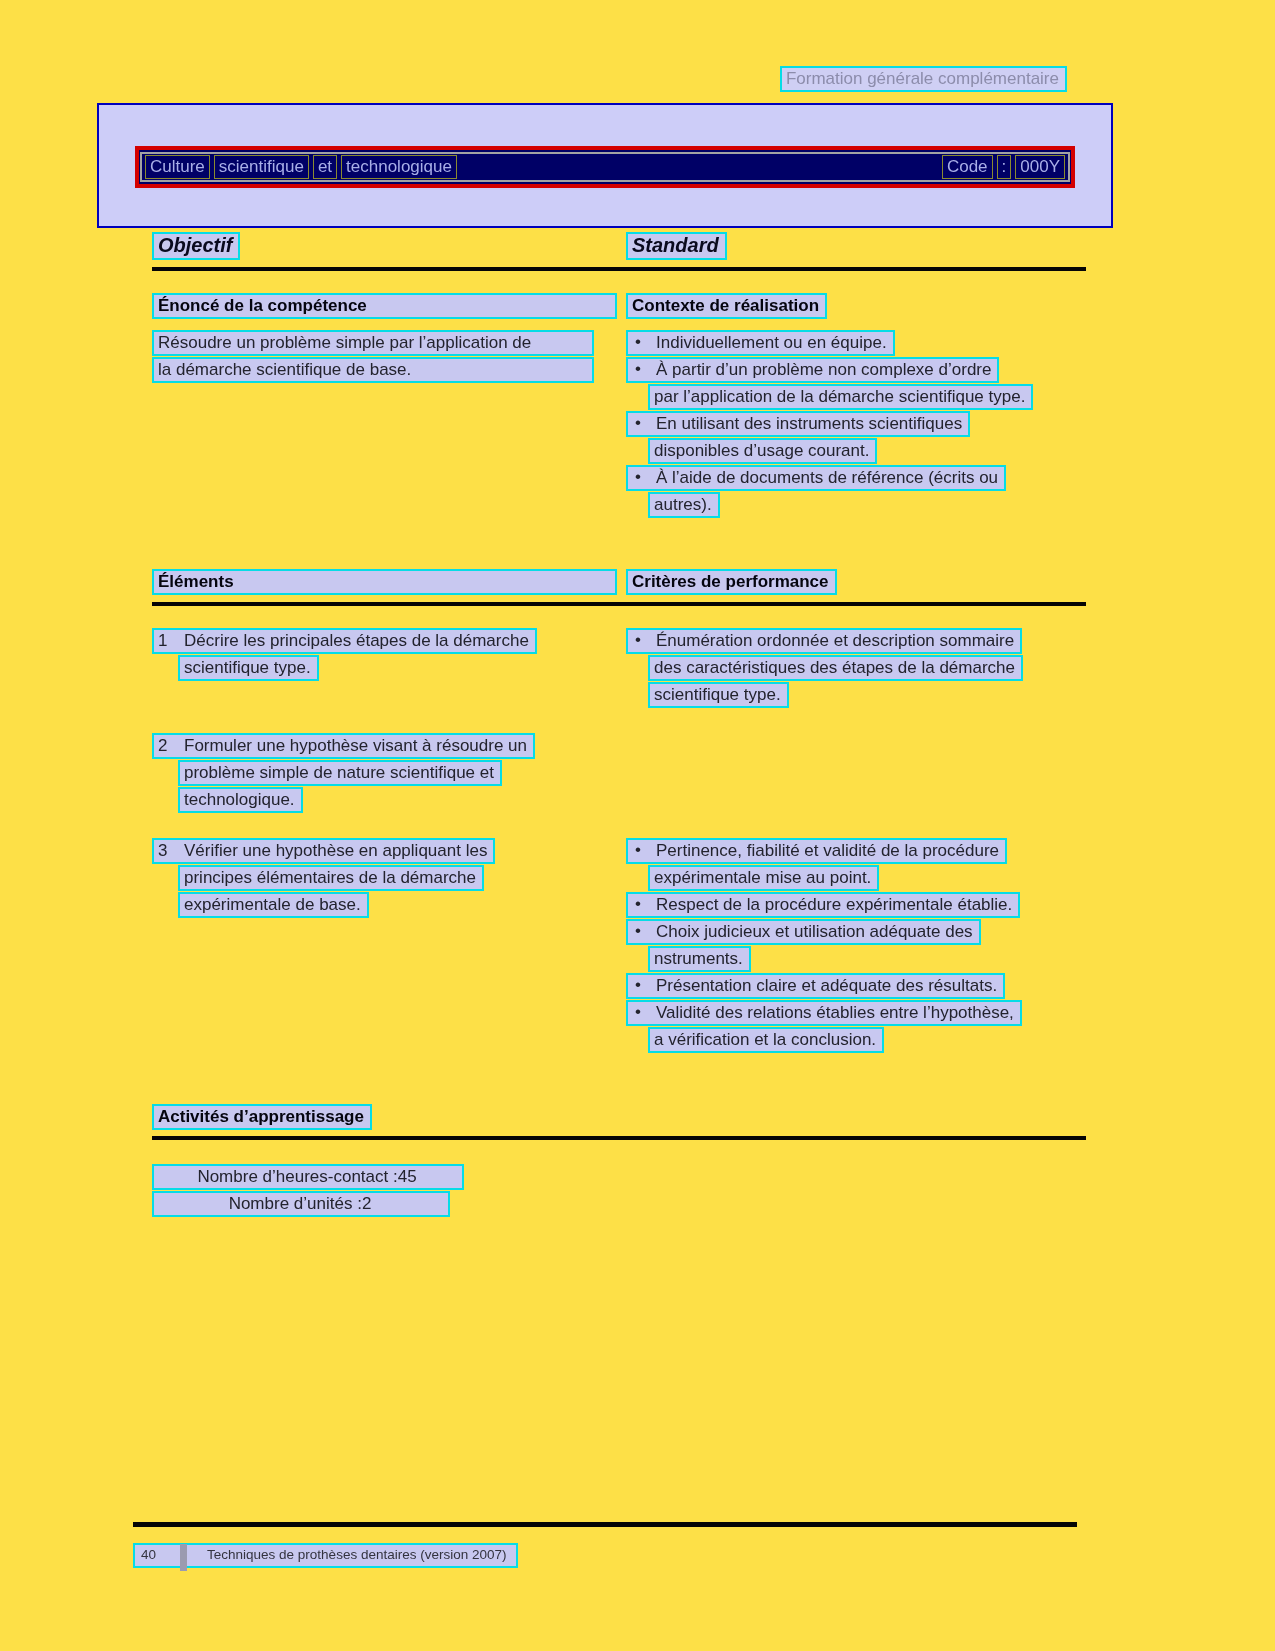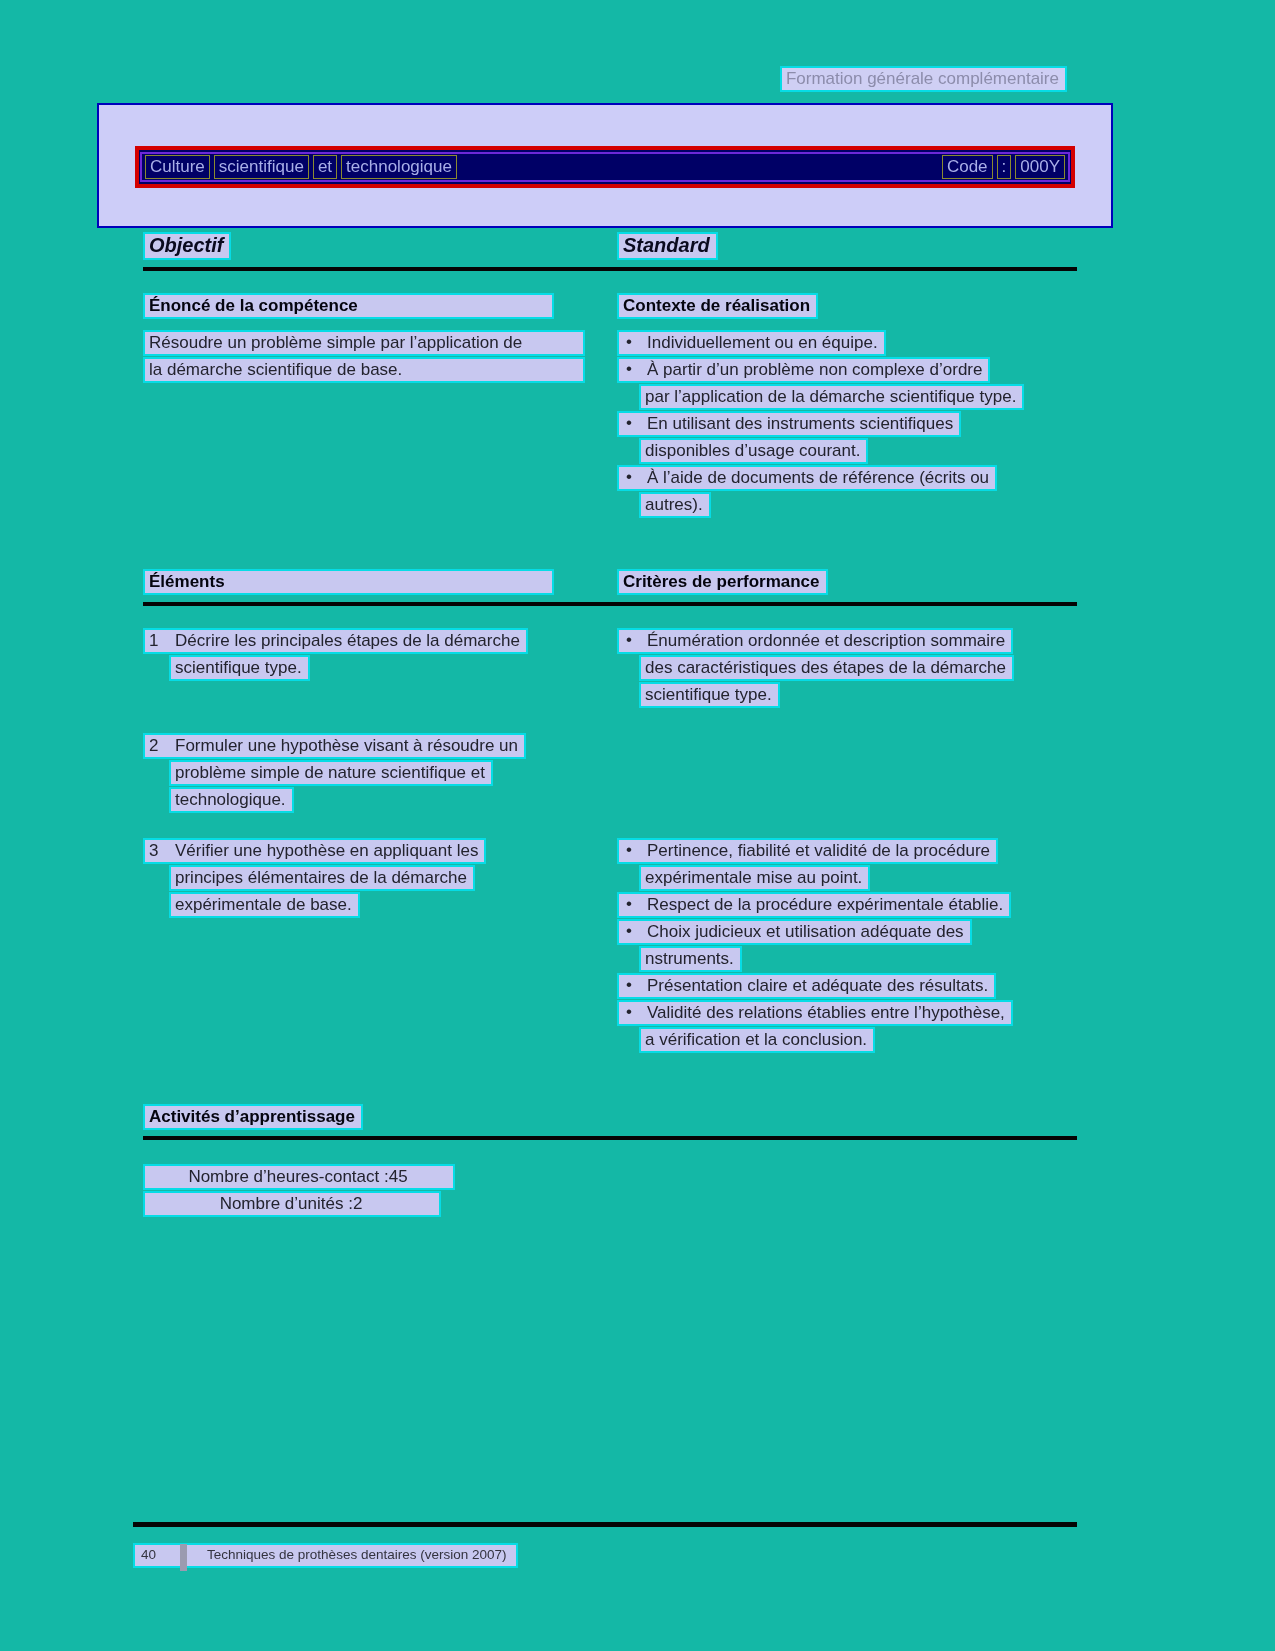--- a/index.html
+++ b/index.html
@@ -1,48 +1,48 @@
 <!DOCTYPE html>
 <html><head>
 <meta charset="utf-8">
 <style>
   html,body{margin:0;padding:0;}
   body{font-family:"Liberation Sans","DejaVu Sans",sans-serif;}
-  #page{position:relative;width:1275px;height:1651px;background:#14b8a6;overflow:hidden;}
+  #page{position:relative;width:1275px;height:1651px;background:#fde047;overflow:hidden;}
 
   
   .hl{background:#c8c8f0;border:2px solid #06dce6;box-sizing:border-box;
       display:block;width:fit-content;padding:0 6px 1px 4px;margin-bottom:1px;
       font-size:17px;line-height:21px;color:#23232e;white-space:nowrap;}
   .wide{width:442px;}
   .bold{font-weight:bold;color:#05050f;}
 
   #topheader{position:absolute;top:66px;right:208px;}
   #topheader .hl{color:#8c8cab;background:#cfcff4;}
 
   
   #banner{position:absolute;top:103px;left:97px;width:1016px;height:125px;
           background:#cdcdf8;border:2px solid #0000bb;box-sizing:border-box;}
   #banner-bar{position:absolute;top:41px;left:36px;right:36px;height:42px;
           background:#000066;border:4px solid #d40000;box-sizing:border-box;
           display:flex;align-items:center;}
-  #banner-line{flex:1;height:30px;margin:0 1px;border:2px solid #6d28d9;box-sizing:border-box;
+  #banner-line{flex:1;height:30px;margin:0 1px;border:2px solid #a3a3a3;box-sizing:border-box;
           display:flex;align-items:center;justify-content:space-between;padding:0 1px;}
   .bgroup{display:flex;align-items:center;}
   .bword{border:1px solid #8a8a30;padding:0 4px;margin:0 2px;color:#a8aee8;
          font-size:17px;line-height:22px;white-space:nowrap;}
 
   
-  #content{position:absolute;top:232px;left:143px;width:934px;}
+  #content{position:absolute;top:232px;left:152px;width:934px;}
   .row{display:flex;}
   .lcol{width:474px;flex:none;}
   .rcol{flex:1;}
   .tblhead{font-weight:bold;font-style:italic;font-size:20px;line-height:23px;color:#0a0a1e;}
   .rule{height:4px;background:#050505;margin-top:6px;}
-  .ltitle{width:411px;}
+  .ltitle{width:465px;}
   .gap-titles{margin-top:22px;}
   .gap-body{margin-top:10px;}
   .gap-section{margin-top:50px;}
   .gap-items{margin-top:22px;}
   .gap-item{margin-top:24px;}
 
   
   .bline{position:relative;padding-left:28px;}
   .bline::before{content:"\2022";position:absolute;left:7px;top:-1px;color:#23232e;}
   .bcont{margin-left:22px;}

